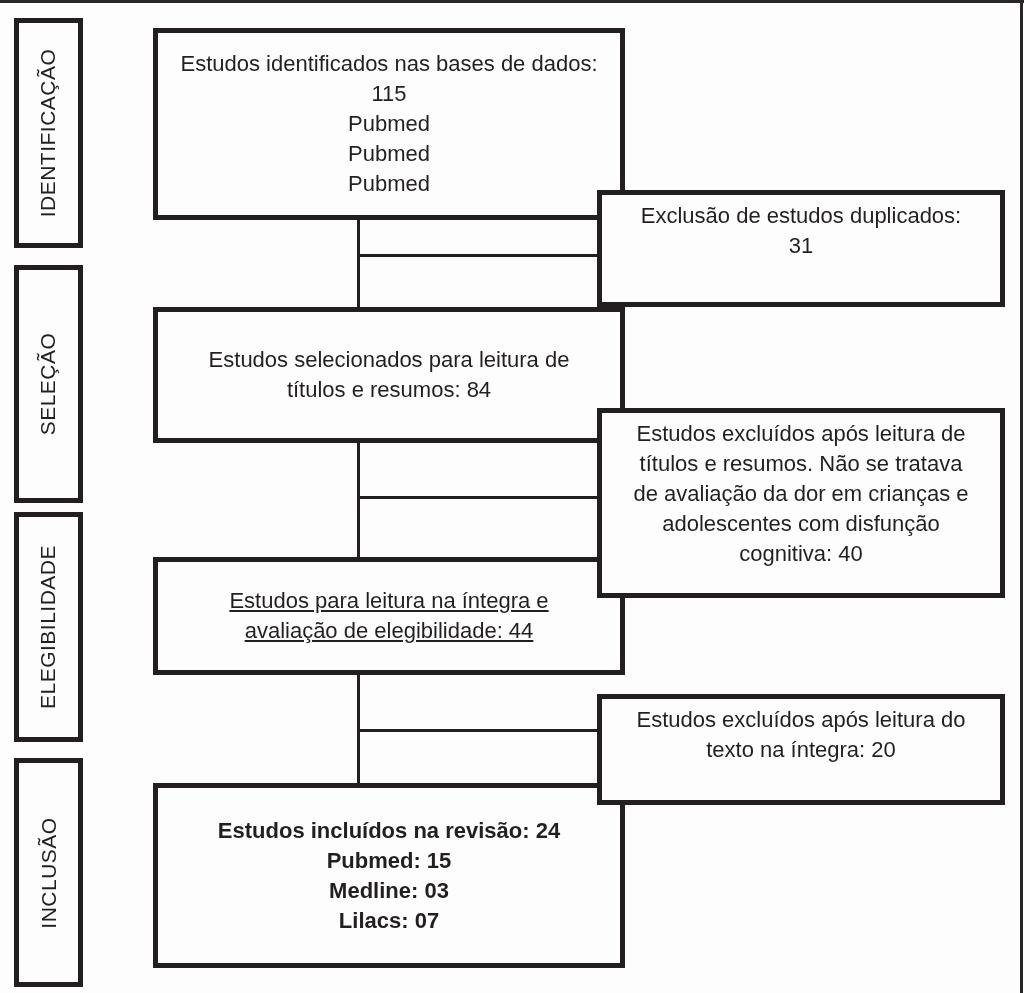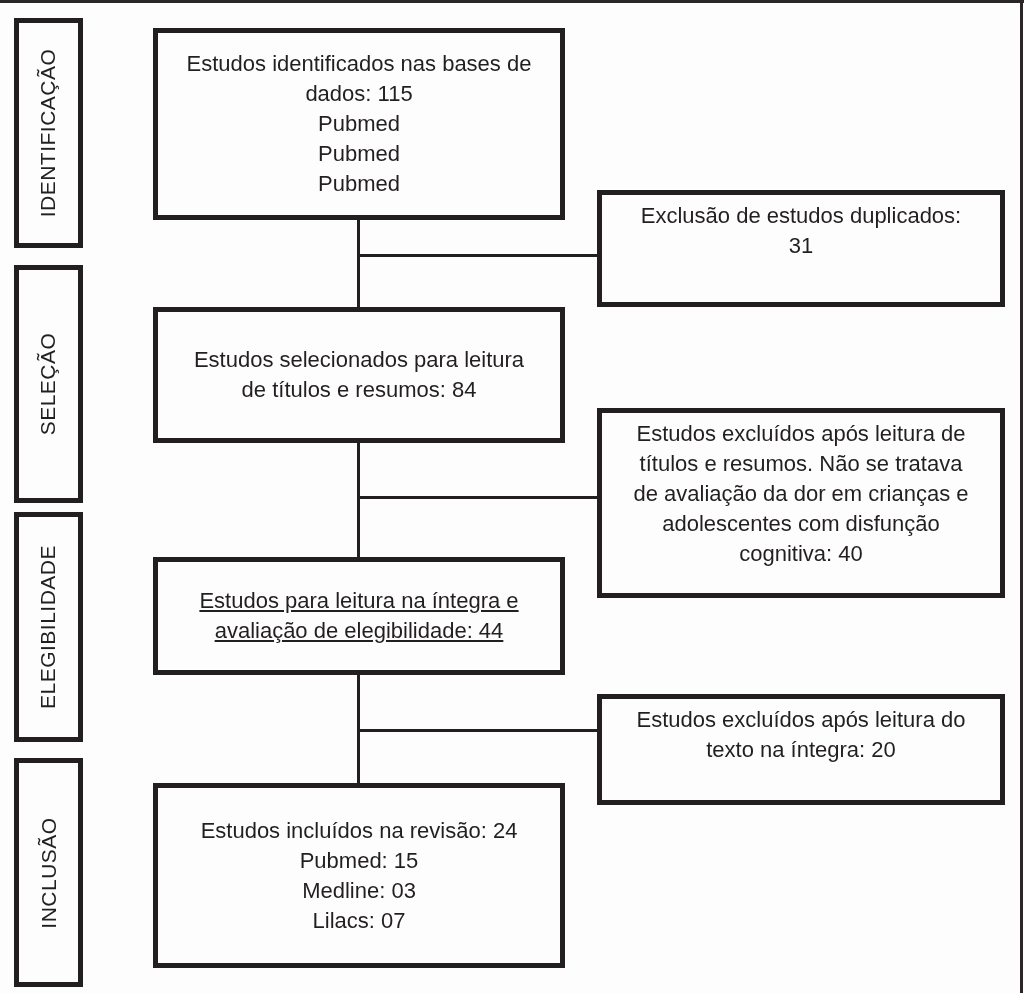--- a/index.html
+++ b/index.html
@@ -51,37 +51,37 @@
   }
   #stage-identificacao { top: 18px;  height: 230px; }
   #stage-selecao       { top: 265px; height: 238px; }
   #stage-elegibilidade { top: 512px; height: 230px; }
   #stage-inclusao      { top: 758px; height: 229px; }
 
   
   .flow-box {
     position: absolute;
     left: 153px;
-    width: 412px;
+    width: 472px;
     border: 5px solid #231f20;
     background: #fdfdfd;
     box-sizing: border-box;
     display: flex;
     flex-direction: column;
     align-items: center;
     justify-content: center;
     text-align: center;
     font-size: 22px;
     line-height: 30px;
     padding: 6px 22px;
   }
   #flow-box-1 { top: 28px;  height: 192px; }
   #flow-box-2 { top: 307px; height: 136px; }
   #flow-box-3 { top: 557px; height: 118px; text-decoration: underline; }
-  #flow-box-4 { top: 783px; height: 185px; }
+  #flow-box-4 { top: 783px; height: 185px; font-weight: bold; }
 
   
   .side-box {
     position: absolute;
     left: 597px;
     width: 408px;
     border: 5px solid #231f20;
     background: #fdfdfd;
     box-sizing: border-box;
     display: flex;

